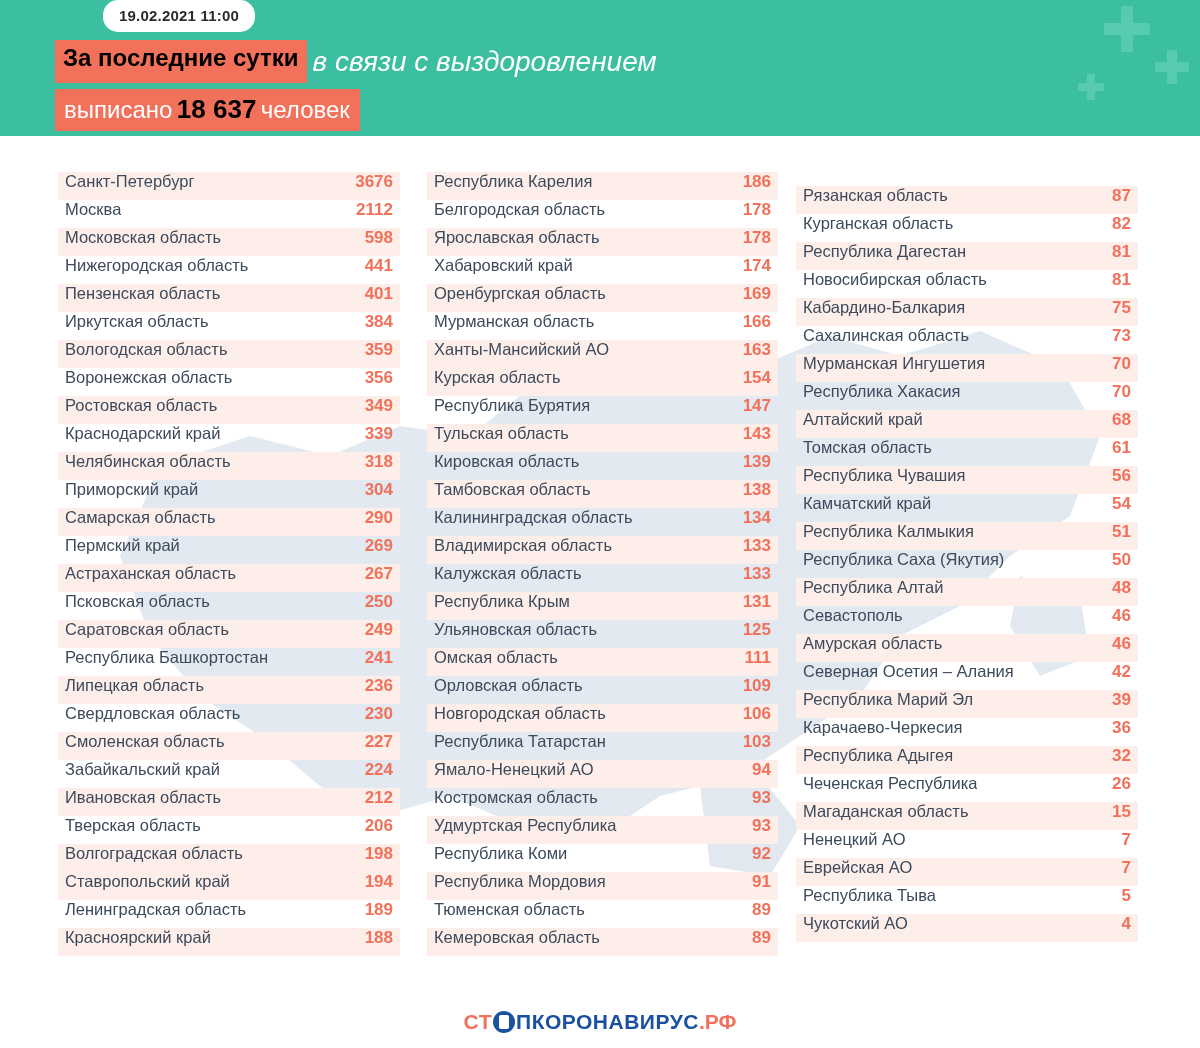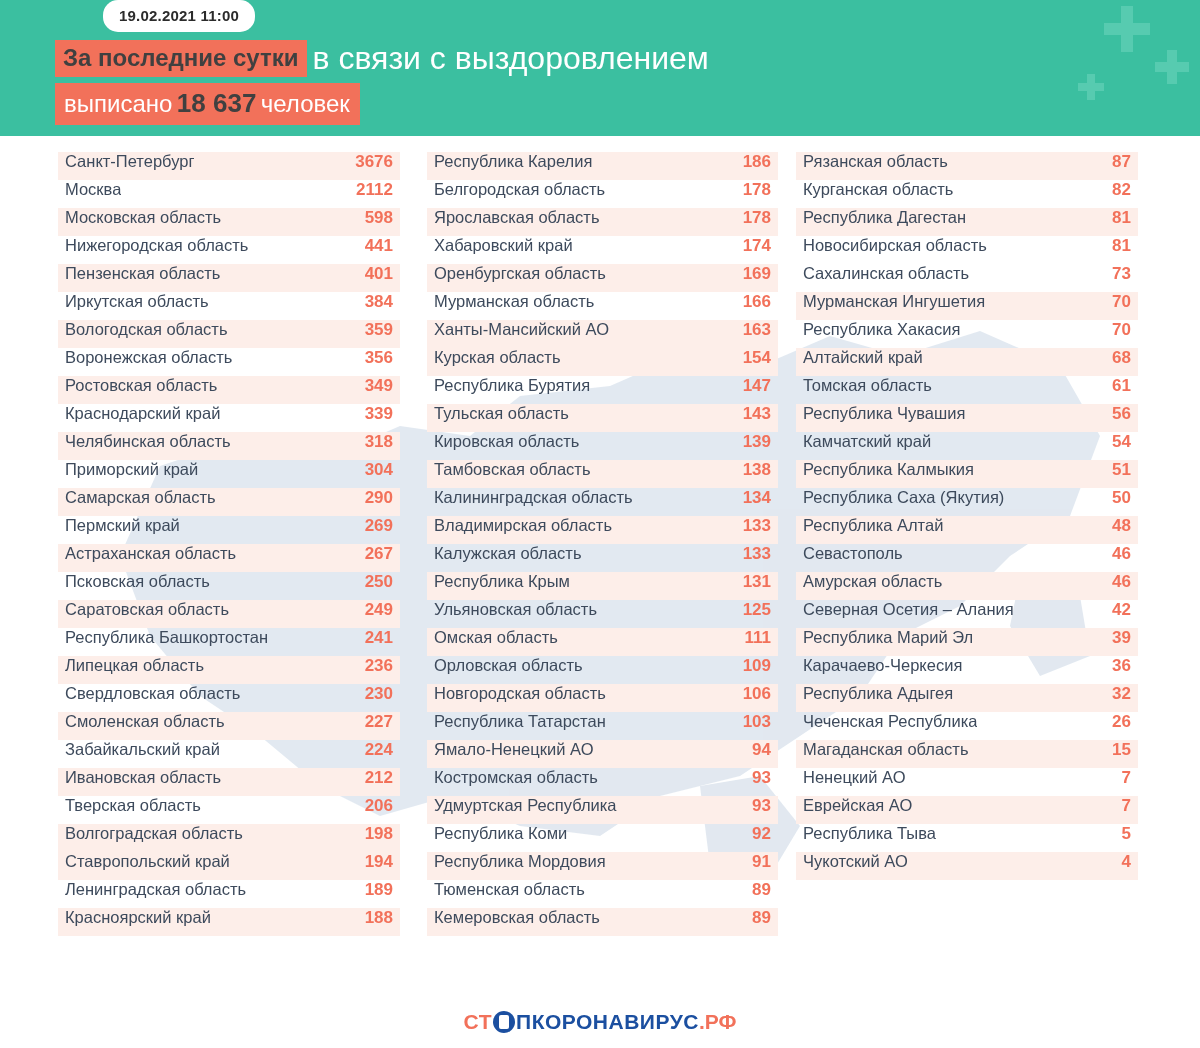--- a/index.html
+++ b/index.html
@@ -55,71 +55,73 @@
     top: 40px;
     z-index: 4;
   }
   .headline-line {
     display: block;
     margin-bottom: 6px;
     white-space: nowrap;
   }
   .hl-em {
     background: #f2715a;
-    color: #404040;
+    color: #000000;
     font-size: 24px;
     font-weight: bold;
-    padding: 4px 8px 5px 8px;
+    padding: 4px 8px 11px 8px;
     display: inline-block;
     vertical-align: middle;
   }
   .hl-plain {
     color: #ffffff;
-    font-size: 32px;
+    font-size: 28px;
     font-weight: normal;
     display: inline-block;
     vertical-align: middle;
     padding-left: 6px;
+    font-style: italic;
   }
   .hl-box2 {
     background: #f2715a;
     display: inline-block;
     padding: 5px 10px 6px 9px;
     vertical-align: middle;
   }
   .hl-box2 .reg {
     color: #ffffff;
     font-size: 24px;
     font-weight: normal;
   }
   .hl-box2 .big {
-    color: #404040;
+    color: #000000;
     font-size: 26px;
     font-weight: bold;
   }
 
   
   .map-bg {
     position: absolute;
     left: 0;
     top: 136px;
     width: 1200px;
     height: 860px;
     overflow: hidden;
     z-index: 0;
   }
 
   
   .content {
     position: absolute;
     left: 0;
-    top: 152px;
+    top: 172px;
     width: 1200px;
     display: flex;
     z-index: 2;
+    align-items: center;
   }
   .col {
     box-sizing: border-box;
   }
   .col1 { width: 400px; padding-left: 58px; padding-right: 0px; }
   .col2 { width: 378px; padding-left: 27px; }
   .col3 { width: 400px; padding-left: 18px; padding-right: 40px; }
 
   .row {
     display: flex;
@@ -486,20 +488,24 @@
         <span class="rg-val">82</span>
       </div>
       <div class="row alt">
         <span class="rg-name">Республика Дагестан</span>
         <span class="rg-val">81</span>
       </div>
       <div class="row">
         <span class="rg-name">Новосибирская область</span>
         <span class="rg-val">81</span>
       </div>
+      <div class="row alt">
+        <span class="rg-name">Кабардино-Балкария</span>
+        <span class="rg-val">75</span>
+      </div>
       <div class="row">
         <span class="rg-name">Сахалинская область</span>
         <span class="rg-val">73</span>
       </div>
       <div class="row alt">
         <span class="rg-name">Мурманская Ингушетия</span>
         <span class="rg-val">70</span>
       </div>
       <div class="row">
         <span class="rg-name">Республика Хакасия</span>

